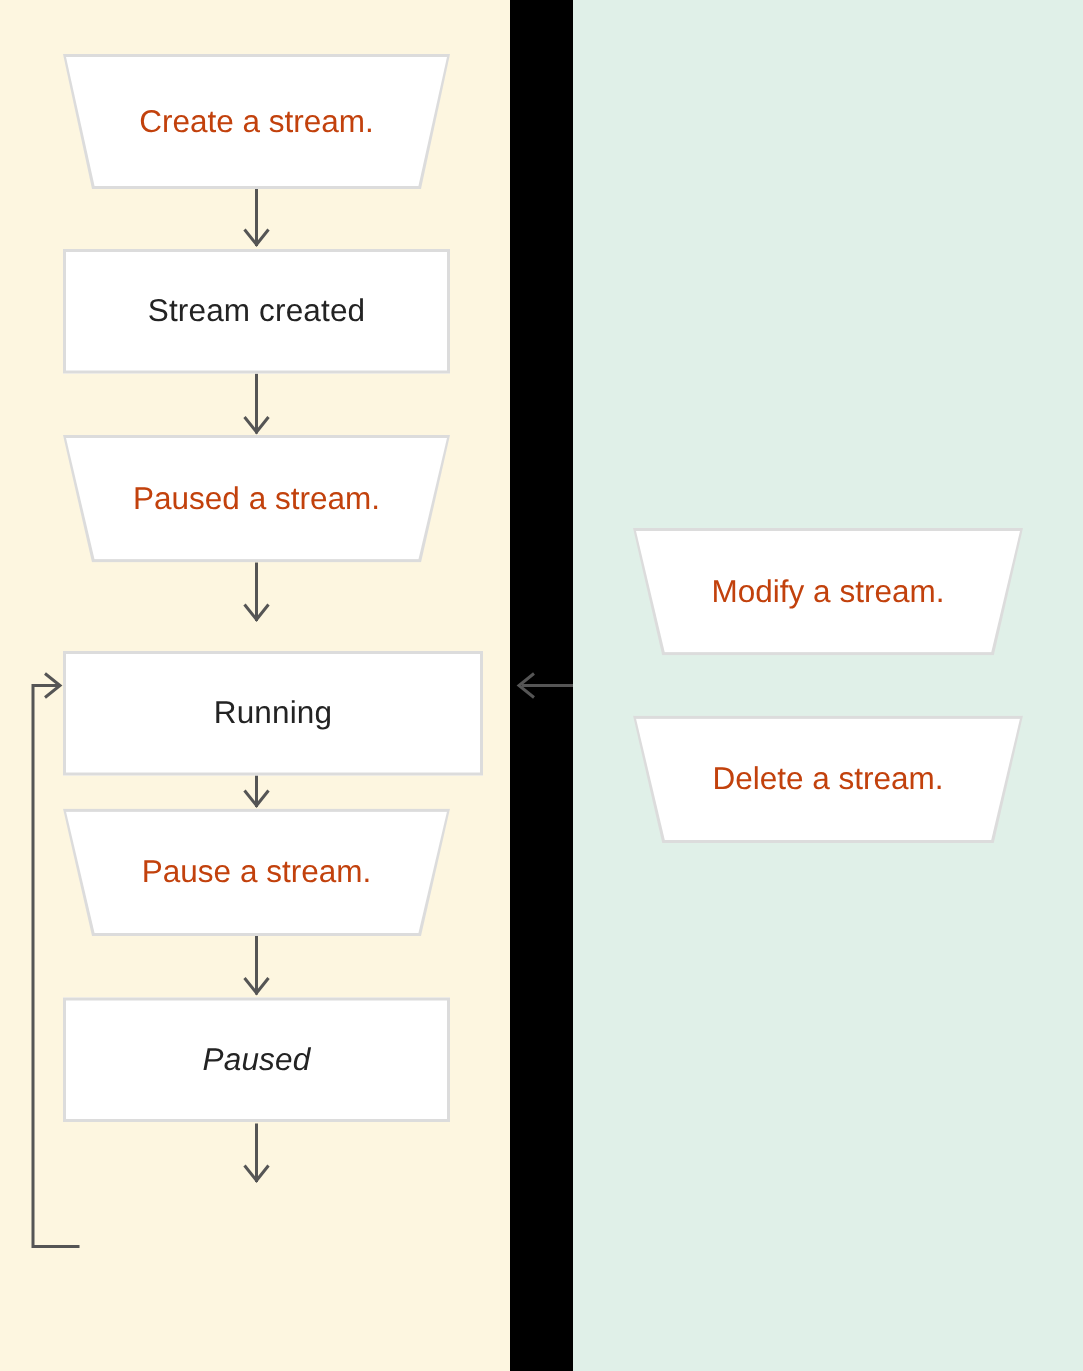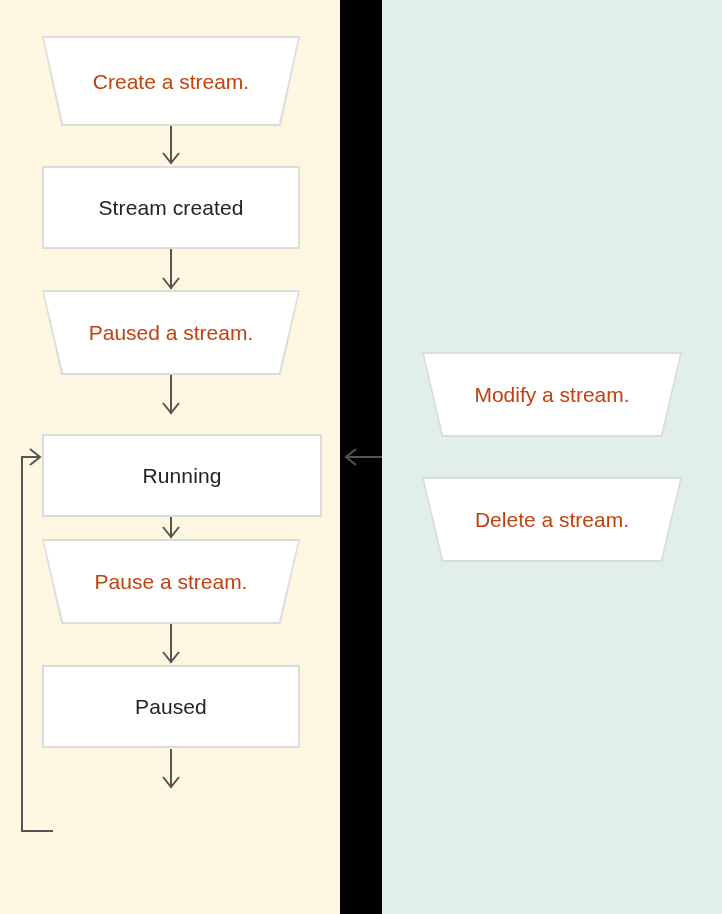--- a/index.html
+++ b/index.html
@@ -130,21 +130,21 @@
   <div class="node" style="left:42px; top:416px; width:280px; height:83px;margin-top:18px;">
     <span>Running</span>
   </div>
 
   <div class="trap-wrap" style="left:42px; top:539px; width:258px; height:85px;">
     <div class="trap-outer"></div>
     <div class="trap-inner"></div>
     <div class="trap-label">Pause a stream.</div>
   </div>
 
-  <div class="node" style="left:42px; top:665px; width:258px; height:83px;">
+  <div class="node" style="left:42px; top:665px; width:258px; height:83px;font-style:italic;">
     <span>Paused</span>
   </div>
 
 
   <div class="trap-wrap" style="left:422px; top:352px; width:260px; height:85px;">
     <div class="trap-outer"></div>
     <div class="trap-inner"></div>
     <div class="trap-label">Modify a stream.</div>
   </div>
 

